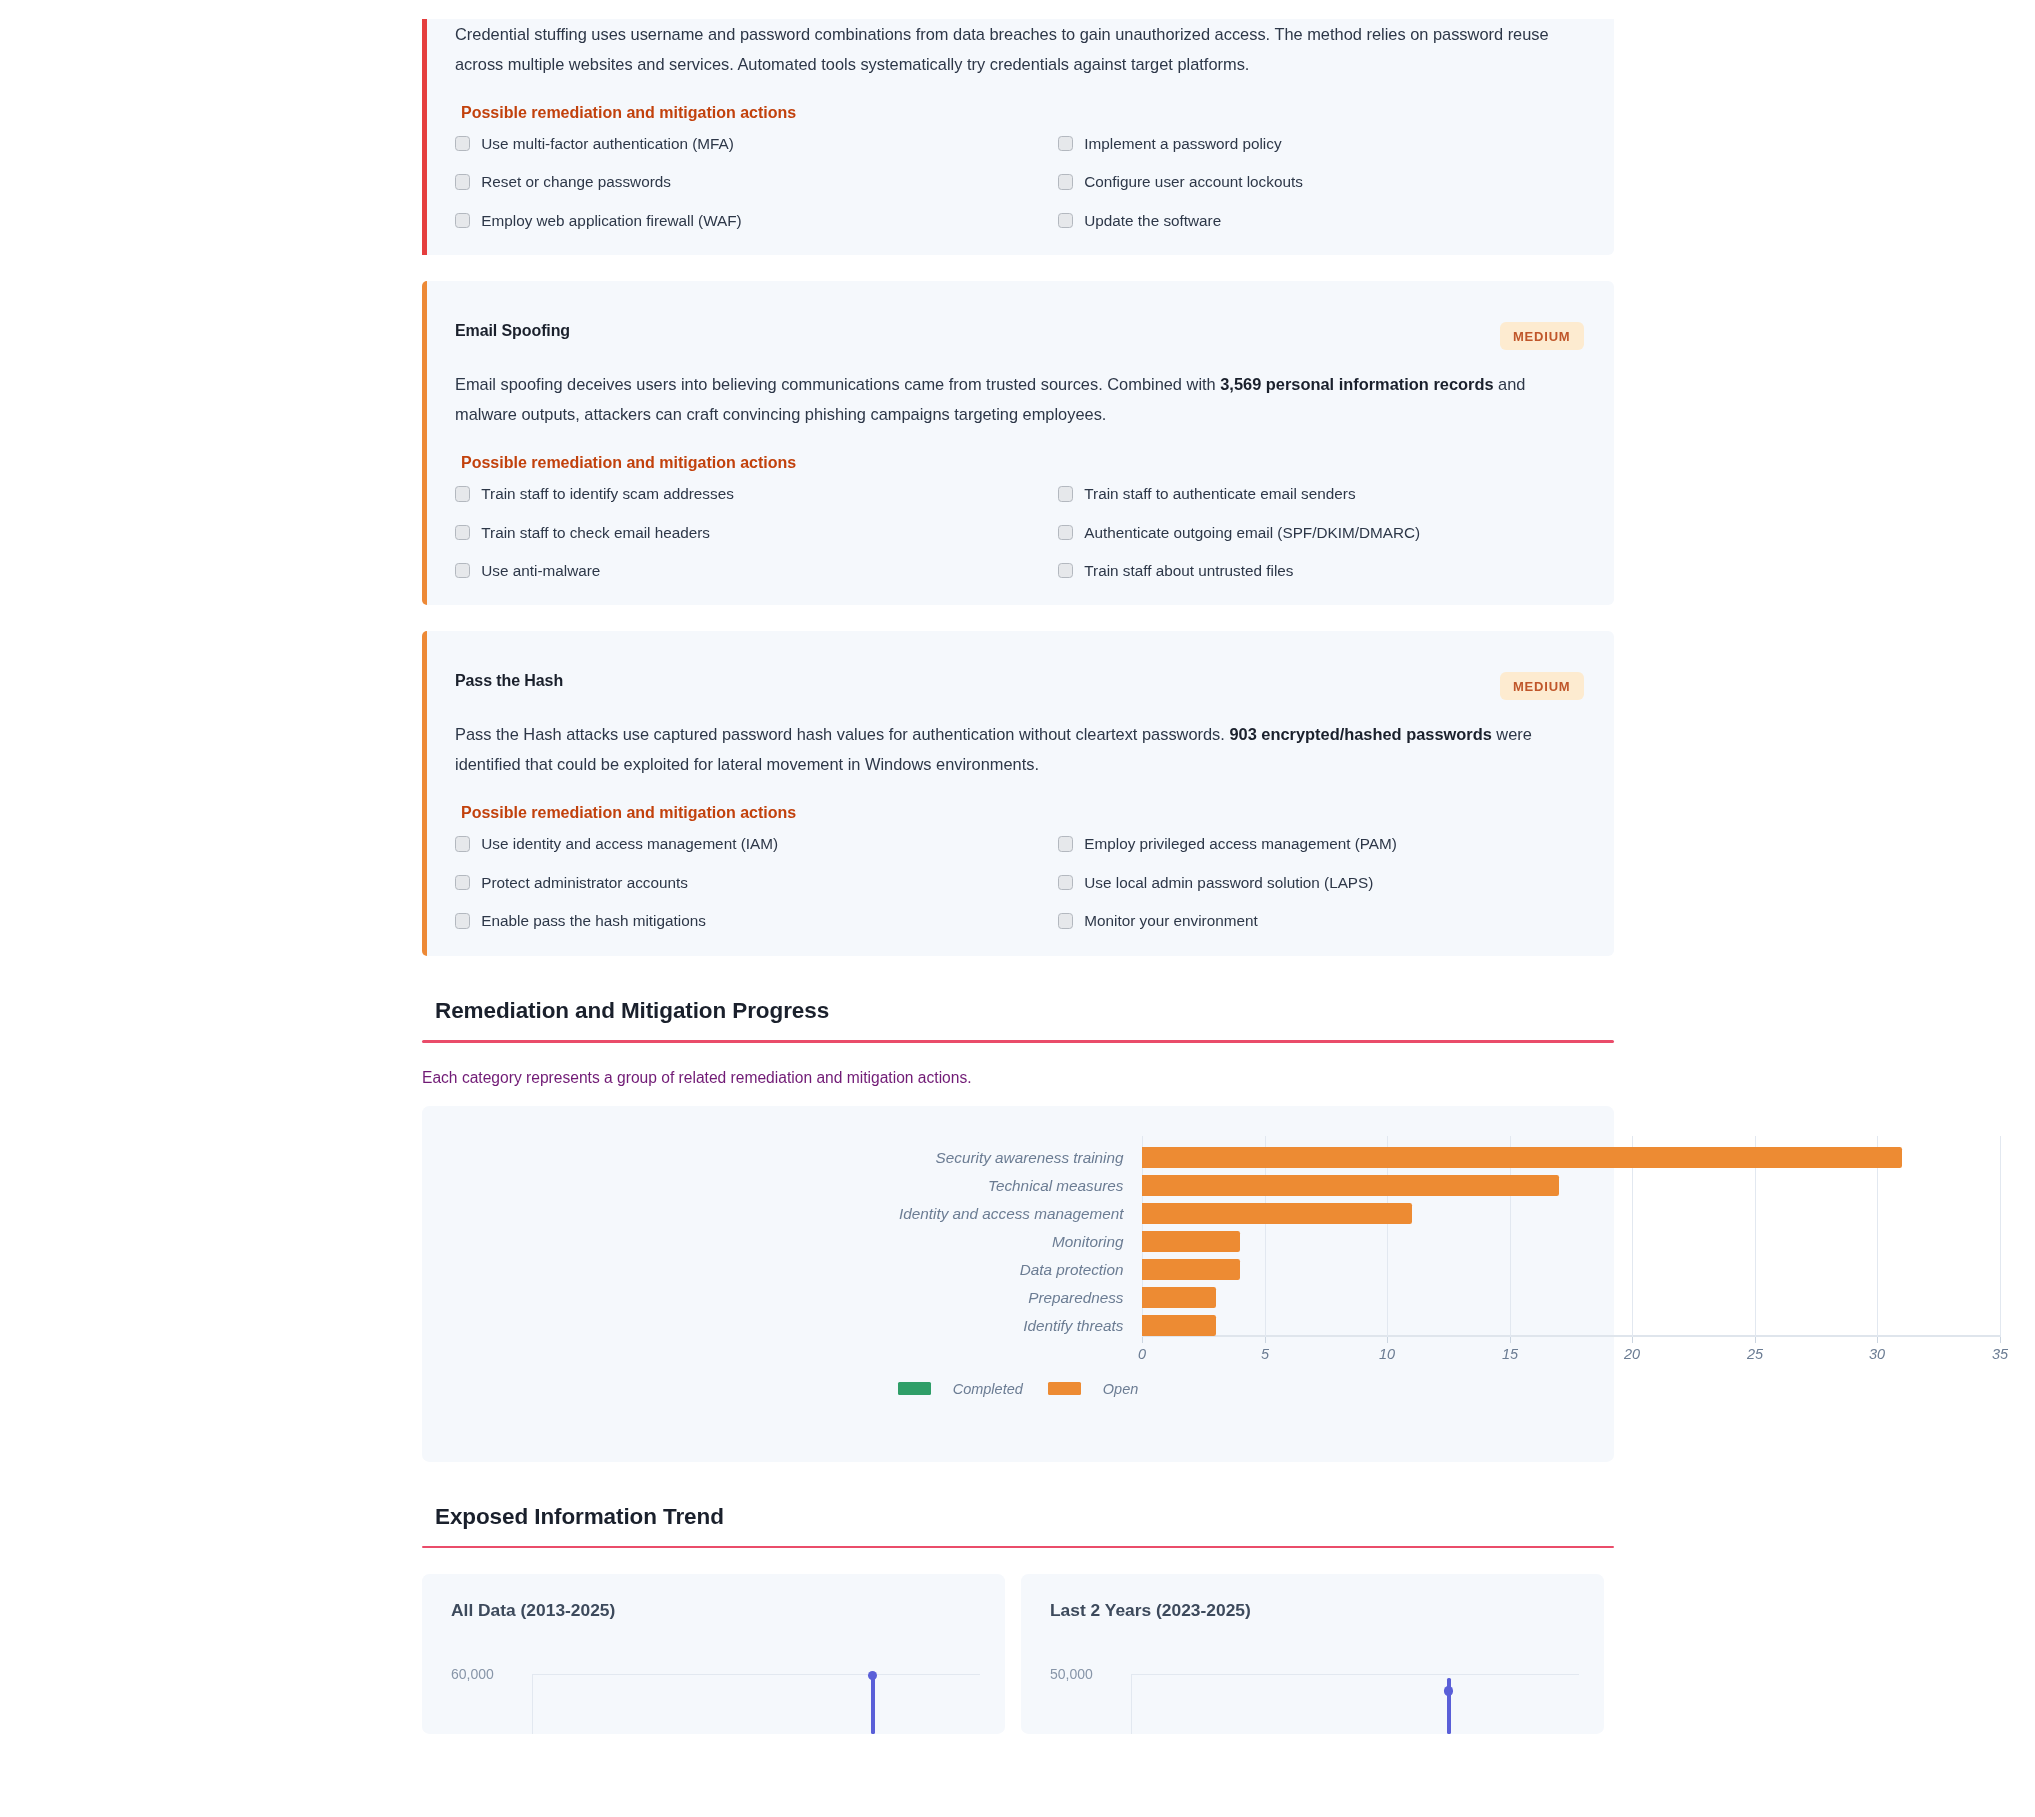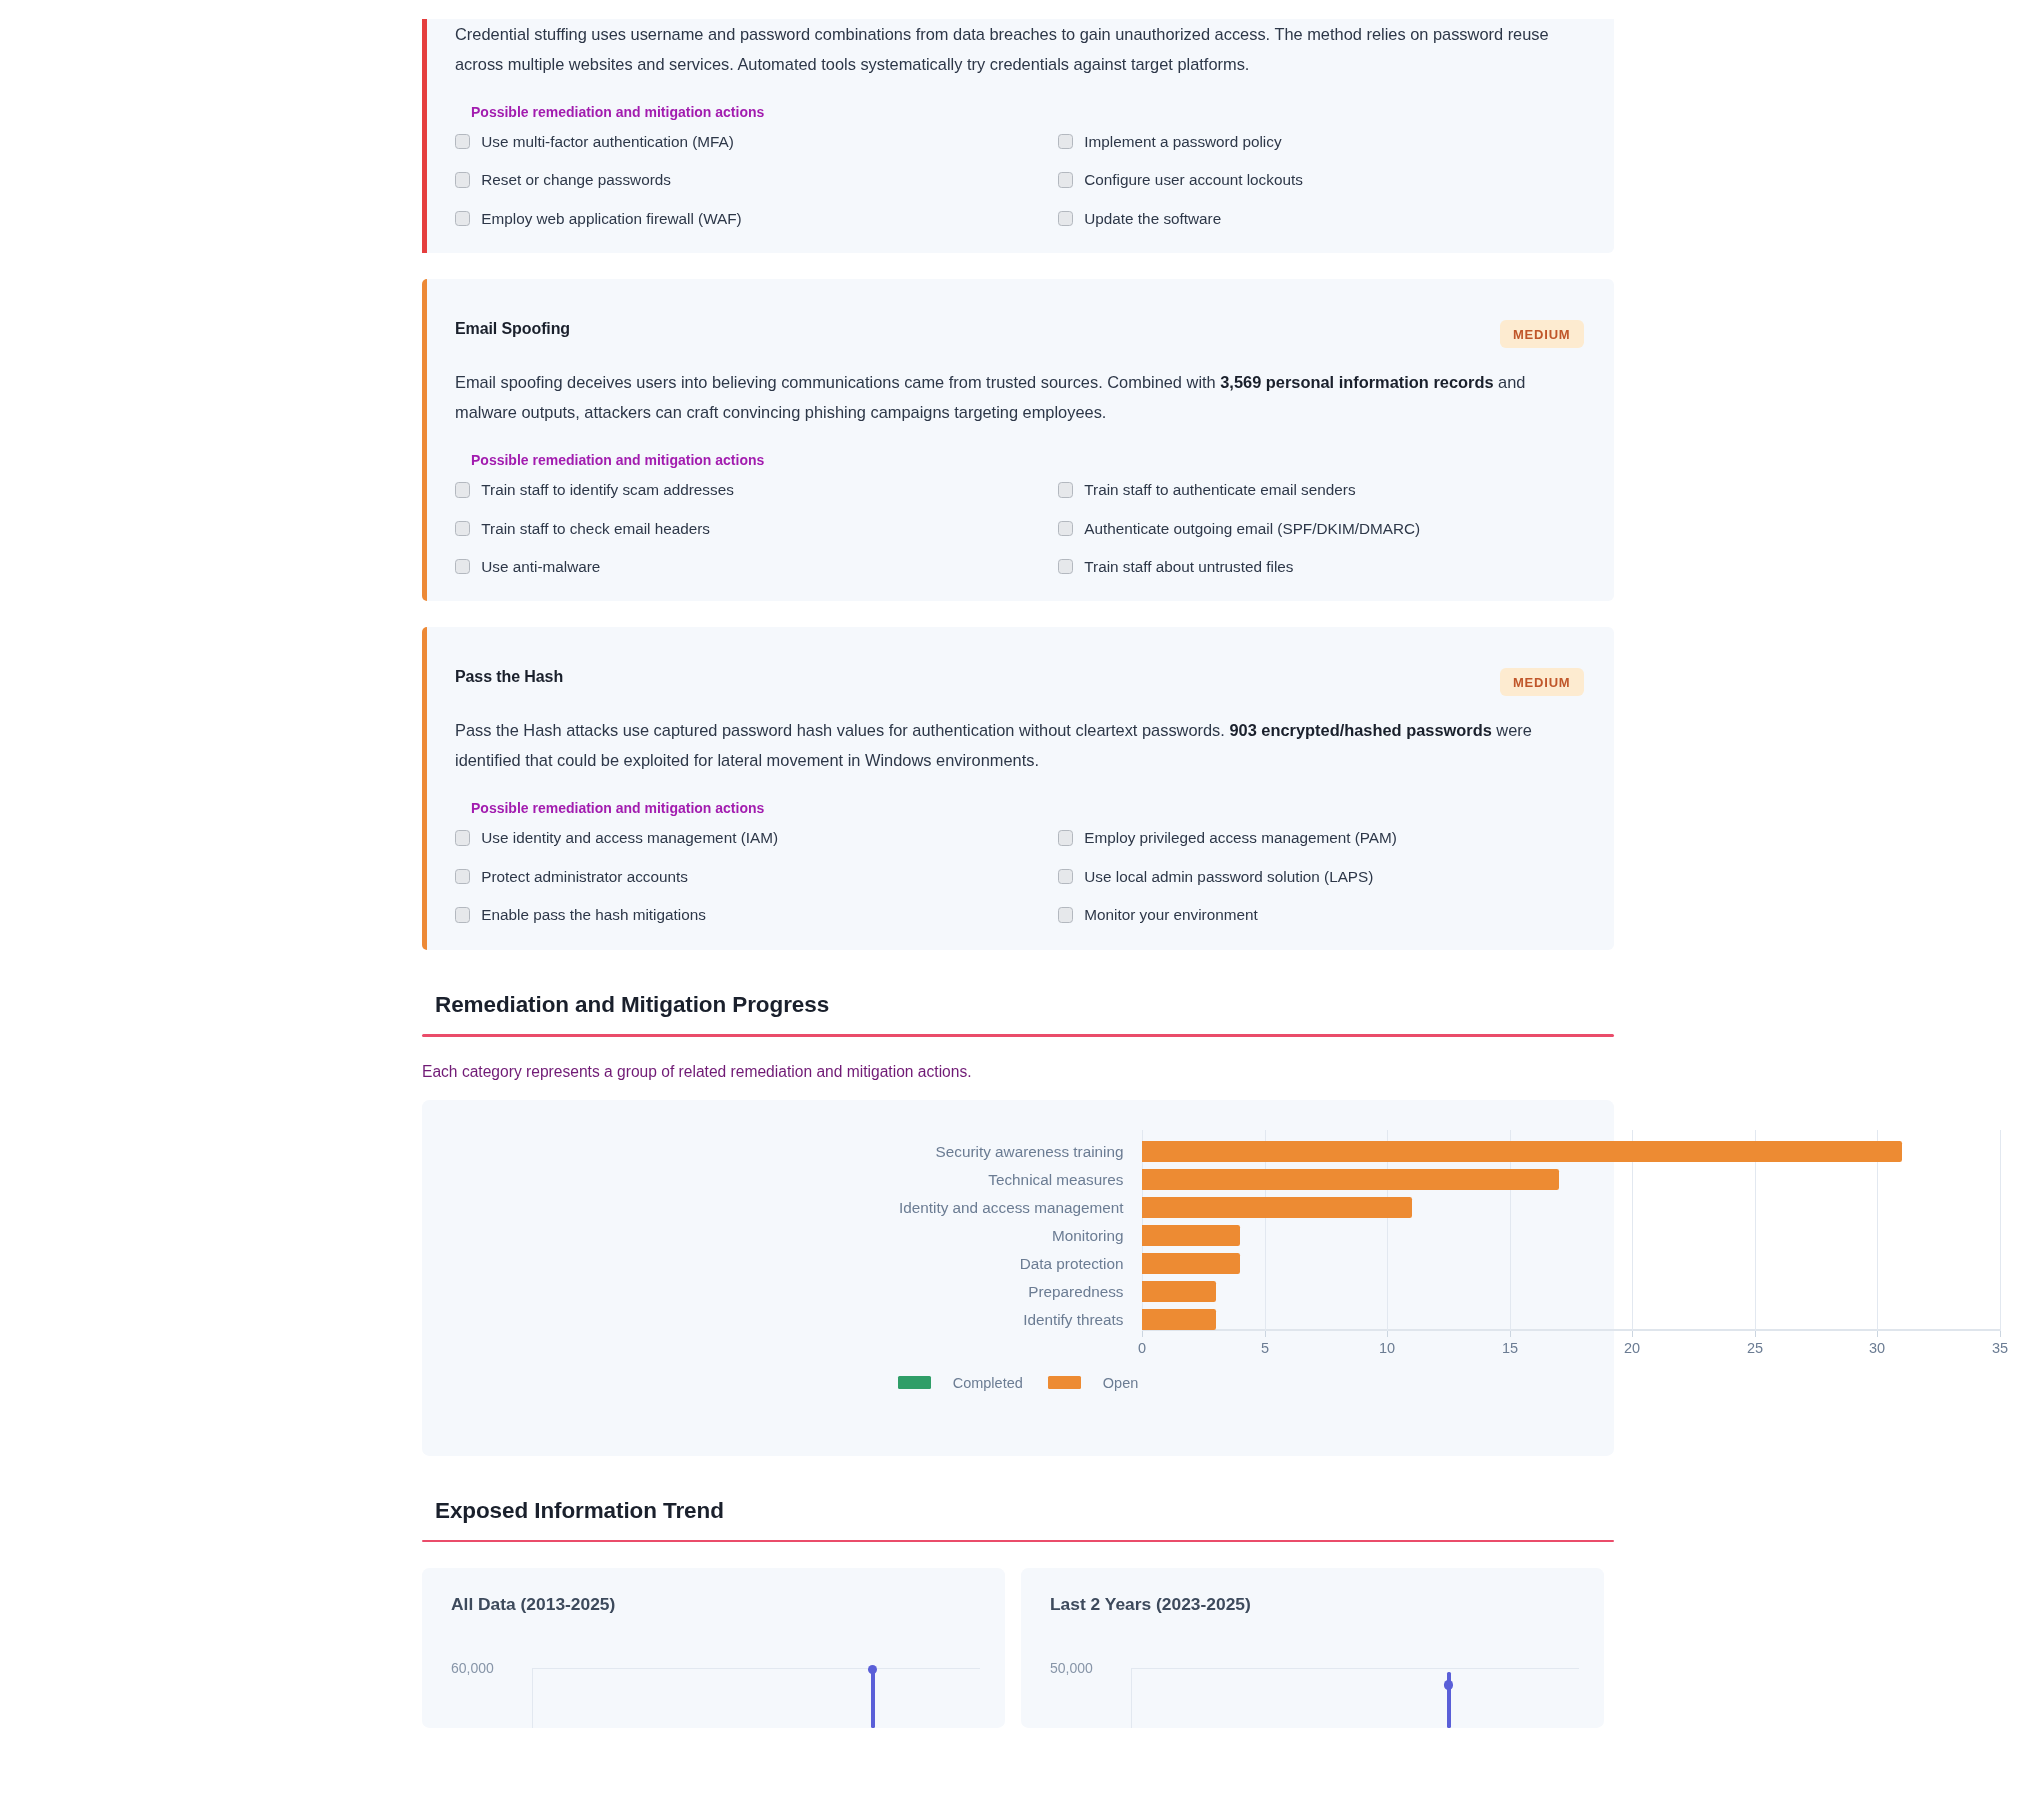--- a/index.html
+++ b/index.html
@@ -70,24 +70,24 @@
   .card-desc {
     font-size: 16.4px;
     line-height: 30px;
     color: #2d3748;
     margin: 19px 0 0 0;
     max-width: 1112px;
   }
   .card-desc b { font-weight: bold; color: #1a202c; }
 
   .actions-label {
-    font-size: 14px;
+    font-size: 16px;
     font-weight: bold;
-    color: #a21caf;
-    margin: 25px 0 13px 16px;
+    color: #c2410c;
+    margin: 25px 0 13px 6px;
   }
 
   .actions-grid {
     display: grid;
     grid-template-columns: 582px 1fr;
     row-gap: 13px;
     column-gap: 0;
     gap: 21px;
   }
   .action-item {
@@ -136,21 +136,21 @@
   
   .chart-panel {
     background: #f5f8fc;
     border-radius: 7.3px;
     height: 356px;
     position: relative;
     box-sizing: border-box;
   }
   .bar-chart {
     position: absolute;
-    left: 0; top: 0; right: 0; bottom: 0;
+    left: 0; top: 0; right: 0; bottom: 0; font-style: italic;
   }
   .bc-labels {
     position: absolute;
     left: 14.5px;
     top: 38px;
     width: 687px;
     text-align: right;
   }
   .bc-label {
     height: 28px;

